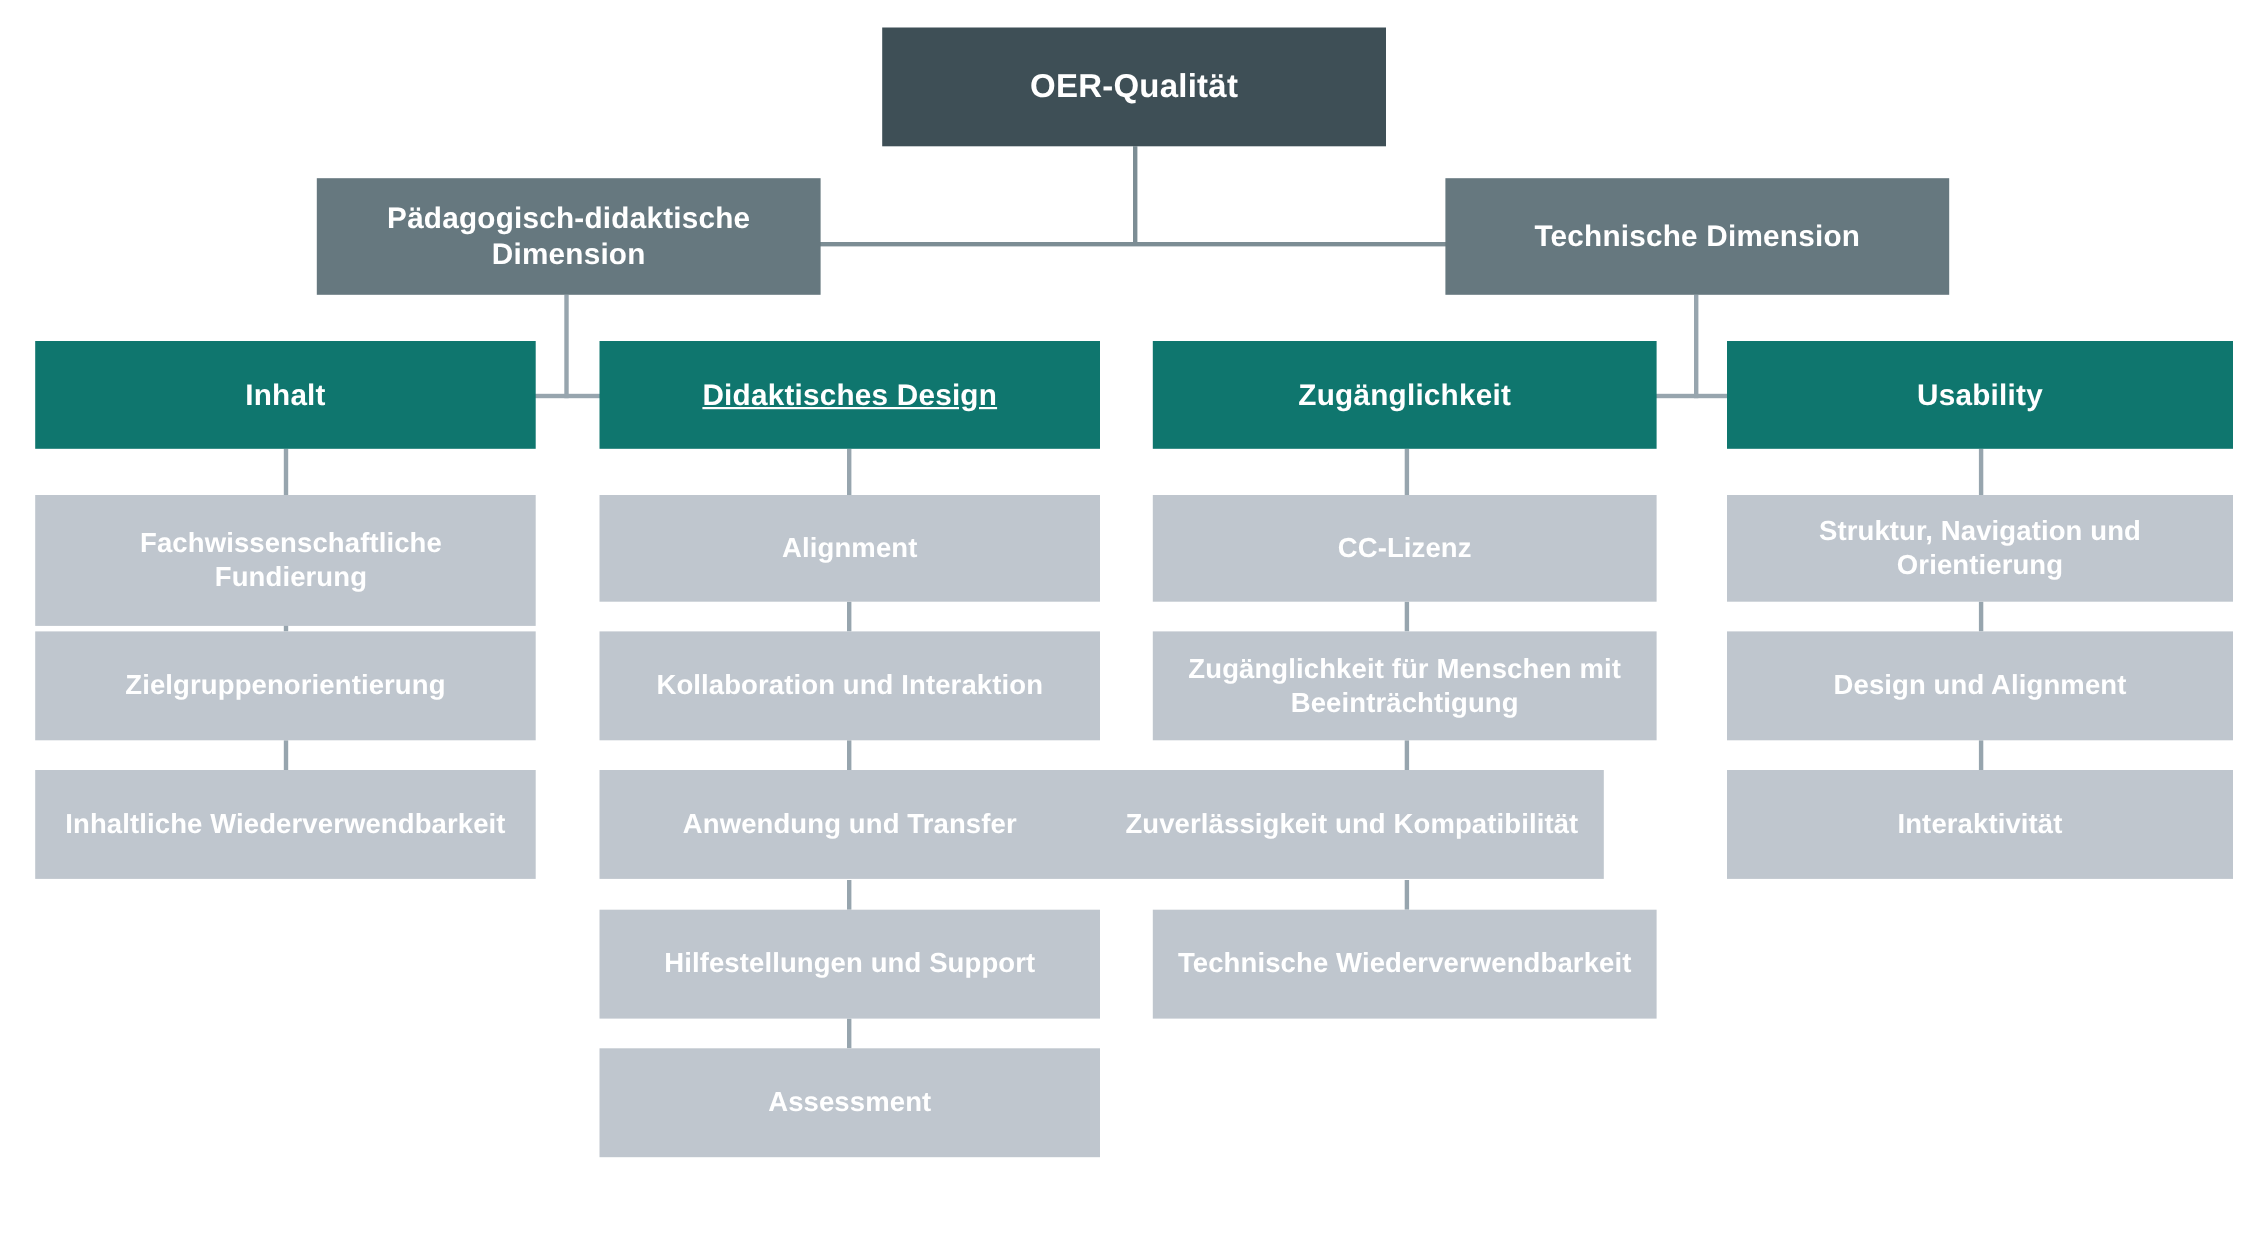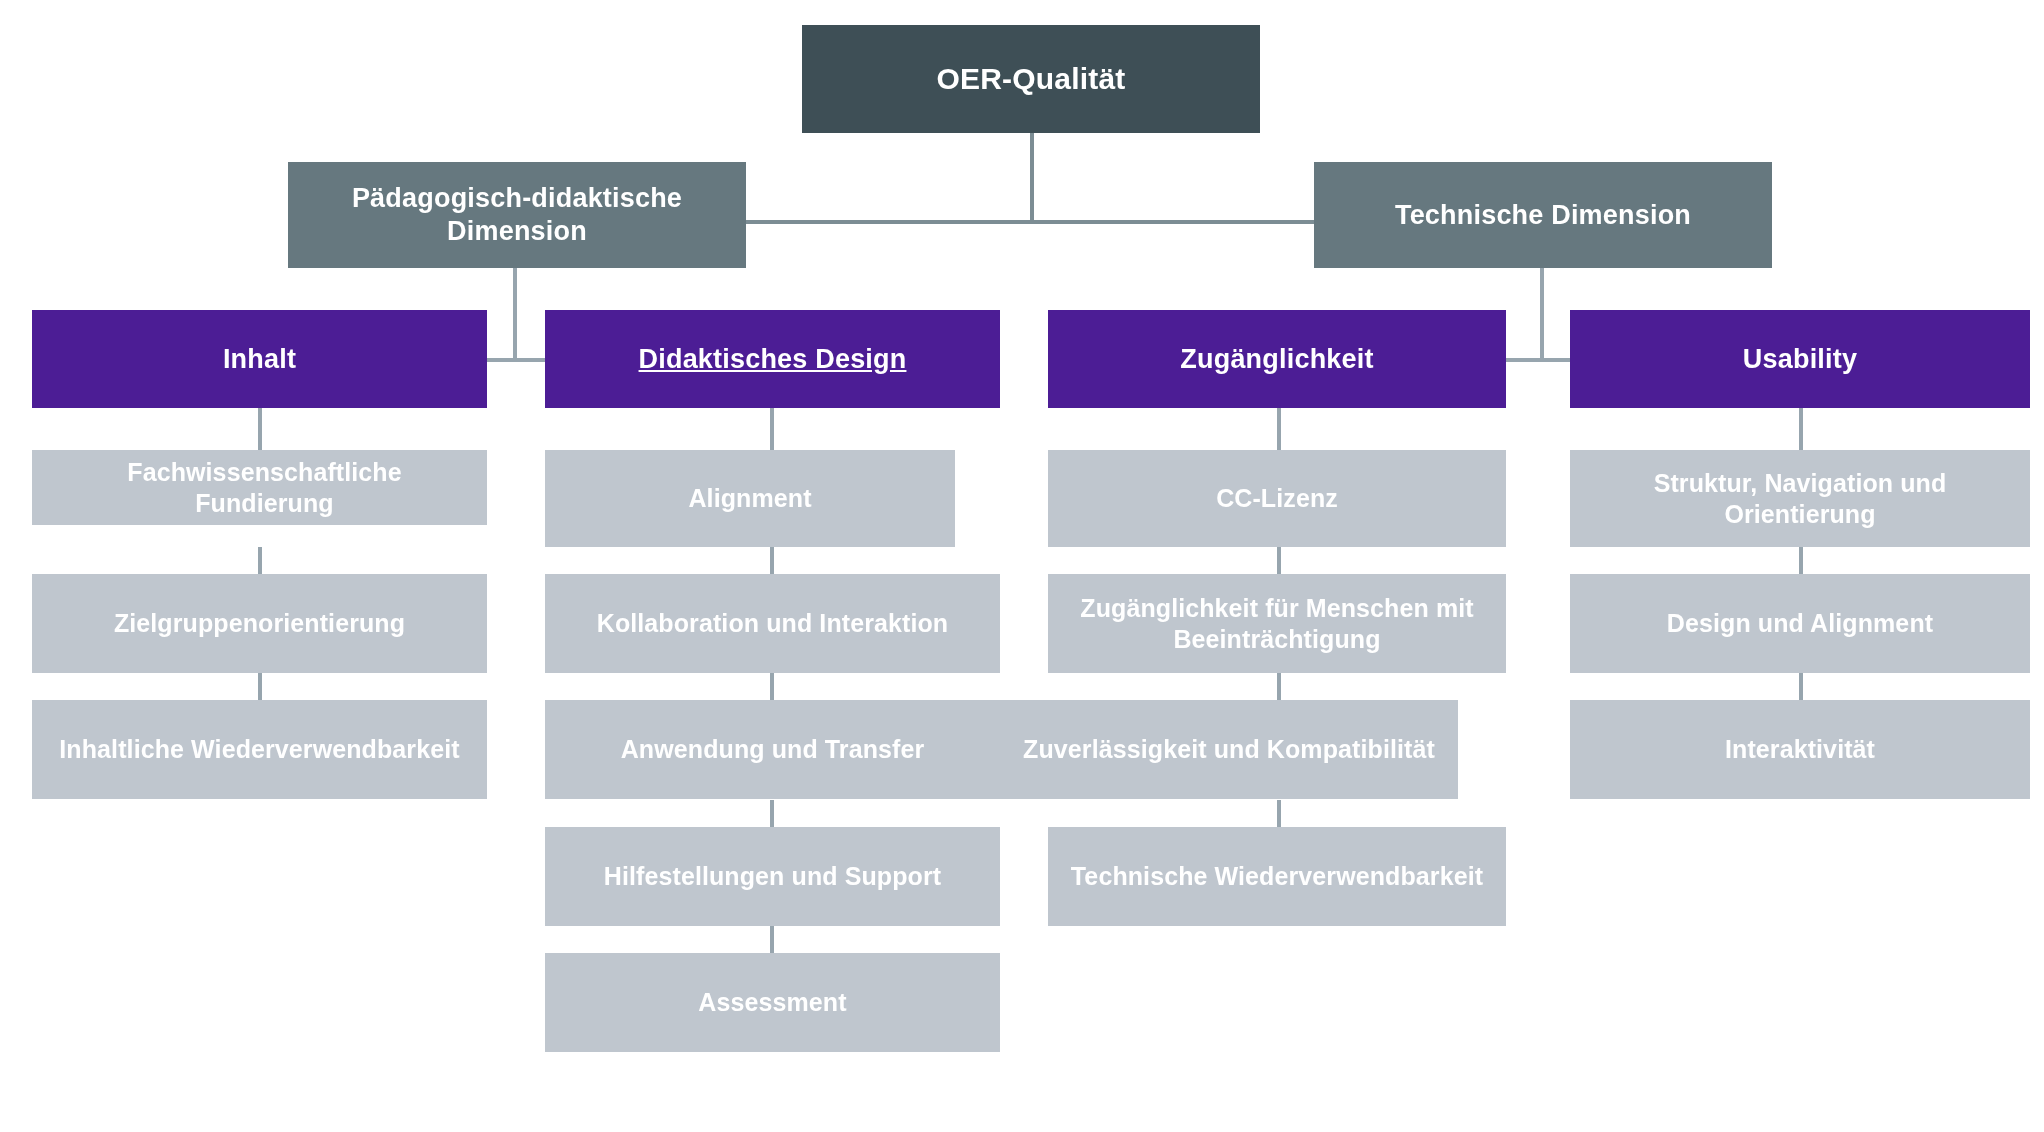--- a/index.html
+++ b/index.html
@@ -25,21 +25,21 @@
     text-align: center;
     color: #ffffff;
     font-weight: bold;
     line-height: 1.22;
     box-sizing: border-box;
     padding: 4px 14px;
     z-index: 3;
   }
   .lvl1 { background: #3e4f56; font-size: 30px; letter-spacing: 0.2px; }
   .lvl2 { background: #66787f; font-size: 27px; letter-spacing: 0.2px; }
-  .lvl3 { background: #4c1d95; font-size: 27px; letter-spacing: 0.2px; }
+  .lvl3 { background: #0f766e; font-size: 27px; letter-spacing: 0.2px; }
   .lvl4 { background: #bfc6ce; font-size: 25px; letter-spacing: 0.1px; }
 
   .conn {
     position: absolute;
     background: #97a5ae;
     z-index: 1;
   }
   .conn.v { width: 4px; }
   .conn.h { height: 4px; }
   .conn.dark { background: #7c8d94; }
@@ -101,31 +101,31 @@
   </div>
 
   <div class="node lvl3" style="left:1048px; top:310px; width:458px; height:98px;">
     <span>Zugänglichkeit</span>
   </div>
 
   <div class="node lvl3" style="left:1570px; top:310px; width:460px; height:98px;">
     <span>Usability</span>
   </div>
 
-  <div class="node lvl4" style="left:32px; top:450px; width:455px; height:75px;padding-left:24px;">
+  <div class="node lvl4" style="left:32px; top:450px; width:455px; height:119px;padding-left:24px;">
     <span>Fachwissenschaftliche Fundierung</span>
   </div>
   <div class="node lvl4" style="left:32px; top:574px; width:455px; height:99px;">
     <span>Zielgruppenorientierung</span>
   </div>
   <div class="node lvl4" style="left:32px; top:700px; width:455px; height:99px;">
     <span>Inhaltliche Wiederverwendbarkeit</span>
   </div>
 
-  <div class="node lvl4" style="left:545px; top:450px; width:410px; height:97px;text-align:right;">
+  <div class="node lvl4" style="left:545px; top:450px; width:455px; height:97px;text-align:right;">
     <span>Alignment</span>
   </div>
   <div class="node lvl4" style="left:545px; top:574px; width:455px; height:99px;">
     <span>Kollaboration und Interaktion</span>
   </div>
   <div class="node lvl4" style="left:545px; top:700px; width:455px; height:99px;">
     <span>Anwendung und Transfer</span>
   </div>
   <div class="node lvl4" style="left:545px; top:827px; width:455px; height:99px;">
     <span>Hilfestellungen und Support</span>

